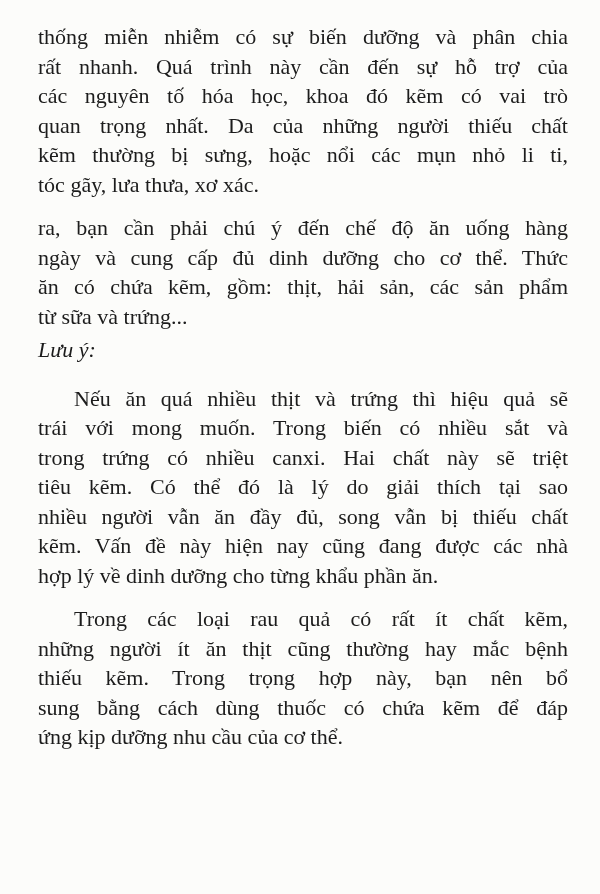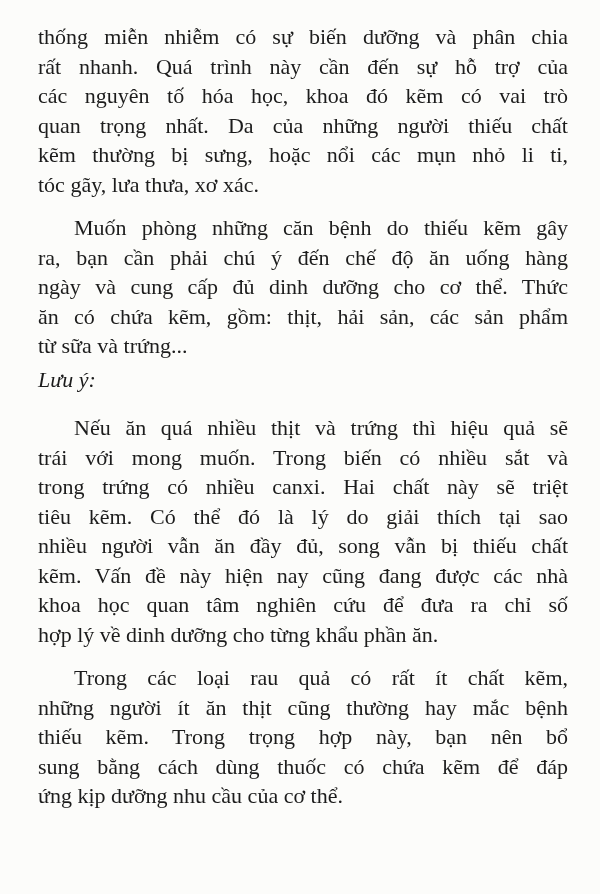--- a/index.html
+++ b/index.html
@@ -83,37 +83,35 @@
   <div class="text-block">
       <div class="paragraph body">
         <div class="line just">thống miễn nhiễm có sự biến dưỡng và phân chia</div>
         <div class="line just">rất nhanh. Quá trình này cần đến sự hỗ trợ của</div>
         <div class="line just">các nguyên tố hóa học, khoa đó kẽm có vai trò</div>
         <div class="line just">quan trọng nhất. Da của những người thiếu chất</div>
         <div class="line just">kẽm thường bị sưng, hoặc nổi các mụn nhỏ li ti,</div>
         <div class="line">tóc gãy, lưa thưa, xơ xác.</div>
       </div>
       <div class="paragraph body">
-        <div class="line just indent">Muốn phòng những căn bệnh do thiếu kẽm gây</div>
         <div class="line just">ra, bạn cần phải chú ý đến chế độ ăn uống hàng</div>
         <div class="line just">ngày và cung cấp đủ dinh dưỡng cho cơ thể. Thức</div>
         <div class="line just">ăn có chứa kẽm, gồm: thịt, hải sản, các sản phẩm</div>
         <div class="line">từ sữa và trứng...</div>
       </div>
       <div class="paragraph note-heading">
         <div class="line">Lưu ý:</div>
       </div>
       <div class="paragraph body">
         <div class="line just indent">Nếu ăn quá nhiều thịt và trứng thì hiệu quả sẽ</div>
         <div class="line just">trái với mong muốn. Trong biến có nhiều sắt và</div>
         <div class="line just">trong trứng có nhiều canxi. Hai chất này sẽ triệt</div>
         <div class="line just">tiêu kẽm. Có thể đó là lý do giải thích tại sao</div>
         <div class="line just">nhiều người vẫn ăn đầy đủ, song vẫn bị thiếu chất</div>
         <div class="line just">kẽm. Vấn đề này hiện nay cũng đang được các nhà</div>
-        <div class="line just">khoa học quan tâm nghiên cứu để đưa ra chỉ số</div>
         <div class="line">hợp lý về dinh dưỡng cho từng khẩu phần ăn.</div>
       </div>
       <div class="paragraph body">
         <div class="line just indent">Trong các loại rau quả có rất ít chất kẽm,</div>
         <div class="line just">những người ít ăn thịt cũng thường hay mắc bệnh</div>
         <div class="line just">thiếu kẽm. Trong trọng hợp này, bạn nên bổ</div>
         <div class="line just">sung bằng cách dùng thuốc có chứa kẽm để đáp</div>
         <div class="line">ứng kịp dưỡng nhu cầu của cơ thể.</div>
       </div>
     </div>

